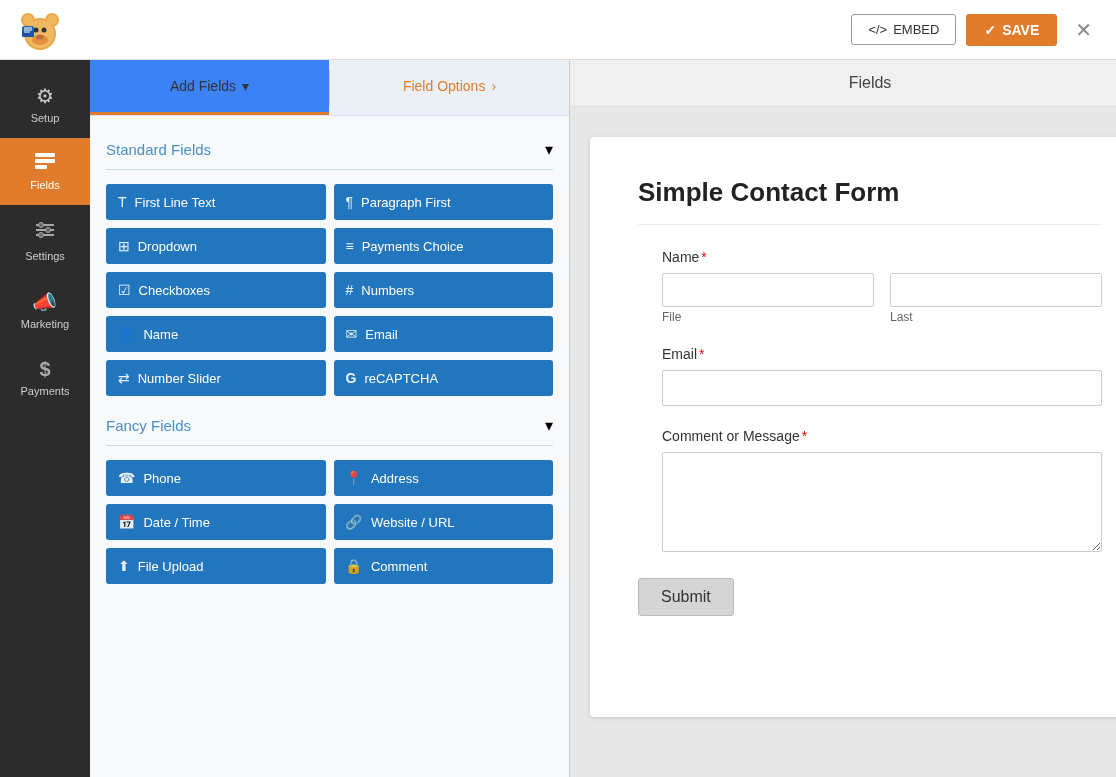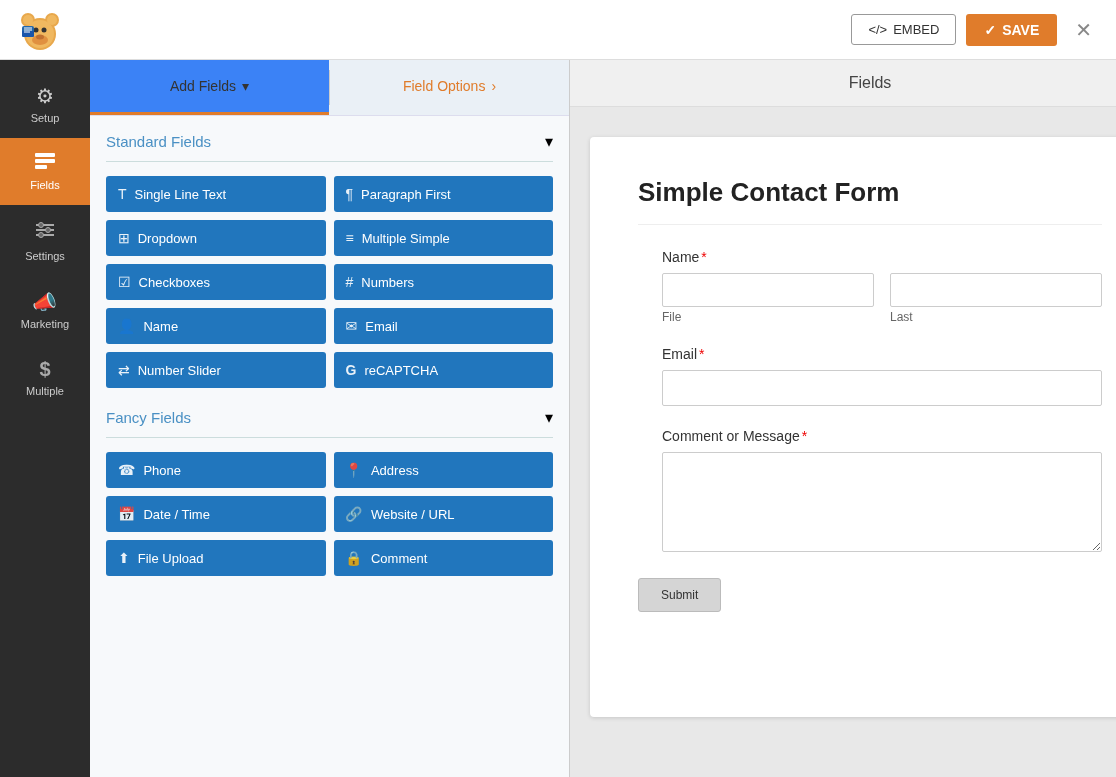--- a/index.html
+++ b/index.html
@@ -154,20 +154,21 @@
       flex: 1;
       overflow-y: auto;
       padding: 16px;
     }
 
     .section-header {
       display: flex;
       align-items: center;
       justify-content: space-between;
       margin-bottom: 10px;
+      margin-top: 8px;
     }
     .section-title {
       font-size: 15px;
       color: #4a90c4;
       font-weight: 500;
     }
     .section-divider {
       border: none;
       border-top: 1px solid #cdd;
       margin-bottom: 14px;
@@ -292,21 +293,21 @@
       border-radius: 2px;
       outline: none;
       height: 100px;
       resize: vertical;
     }
     .form-submit {
       background: #d5d5d5;
       border: 1px solid #bbb;
       color: #333;
       padding: 9px 22px;
-      font-size: 12px;
+      font-size: 16px;
       cursor: pointer;
       border-radius: 3px;
     }
 
     
     .fields-panel-body::-webkit-scrollbar { width: 6px; }
     .fields-panel-body::-webkit-scrollbar-track { background: #f0f0f0; }
     .fields-panel-body::-webkit-scrollbar-thumb { background: #bbb; border-radius: 3px; }
   </style>
 </head>
@@ -376,21 +377,21 @@
         </svg>
       </span>
       <span>Settings</span>
     </div>
     <div class="sidebar-item">
       <span class="sidebar-icon">📣</span>
       <span>Marketing</span>
     </div>
     <div class="sidebar-item">
       <span class="sidebar-icon" style="font-size:20px;font-weight:700;color:#aaa;">$</span>
-      <span>Multiple</span>
+      <span>Payments</span>
     </div>
   </div>
 
   <div class="fields-panel">
     <div class="fields-panel-header">
       <div class="panel-tab active">
         <span>Add Fields</span>
         <span>▾</span>
       </div>
       <div class="panel-tab-divider"></div>
@@ -404,33 +405,33 @@
 
       <div class="section-header">
         <span class="section-title">Standard Fields</span>
         <span>▾</span>
       </div>
       <hr class="section-divider">
 
       <div class="field-buttons-grid">
         <button class="field-btn">
           <span class="field-btn-icon">T</span>
-          <span>Single Line Text</span>
+          <span>First Line Text</span>
         </button>
         <button class="field-btn">
           <span class="field-btn-icon">¶</span>
           <span>Paragraph First</span>
         </button>
         <button class="field-btn">
           <span class="field-btn-icon">⊞</span>
           <span>Dropdown</span>
         </button>
         <button class="field-btn">
           <span class="field-btn-icon">≡</span>
-          <span>Multiple Simple</span>
+          <span>Payments Choice</span>
         </button>
         <button class="field-btn">
           <span class="field-btn-icon">☑</span>
           <span>Checkboxes</span>
         </button>
         <button class="field-btn">
           <span class="field-btn-icon">#</span>
           <span>Numbers</span>
         </button>
         <button class="field-btn">

